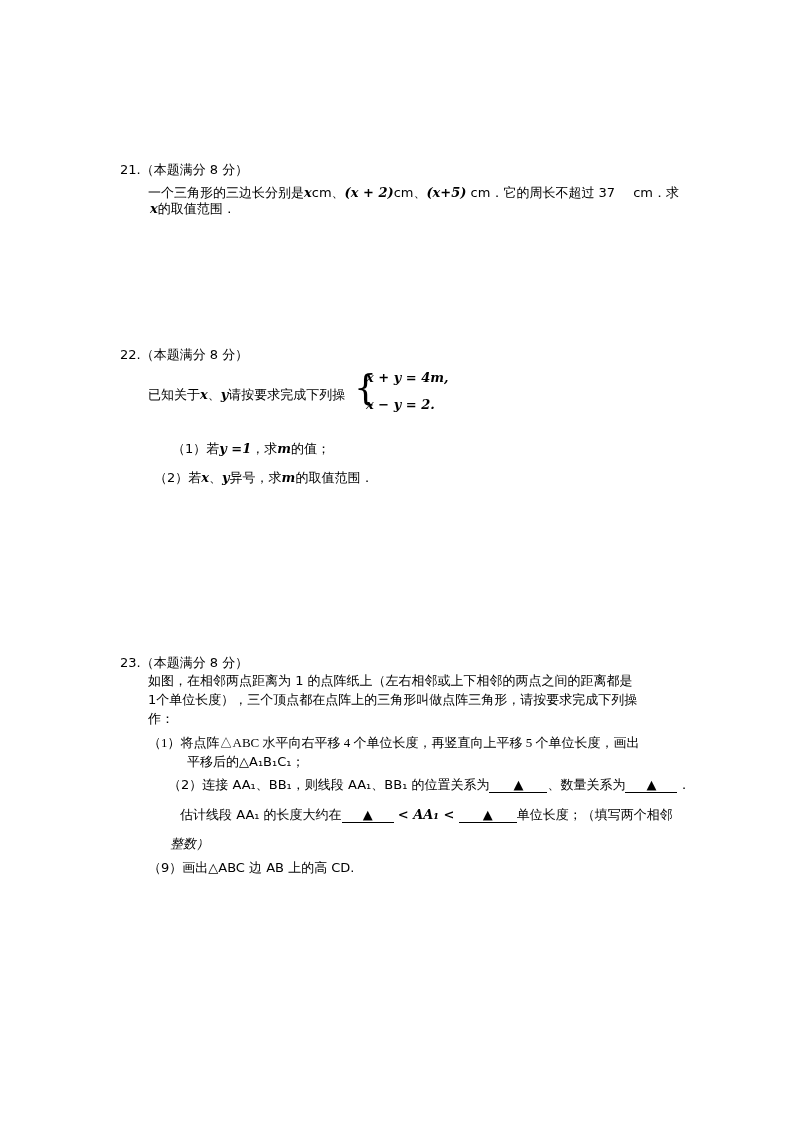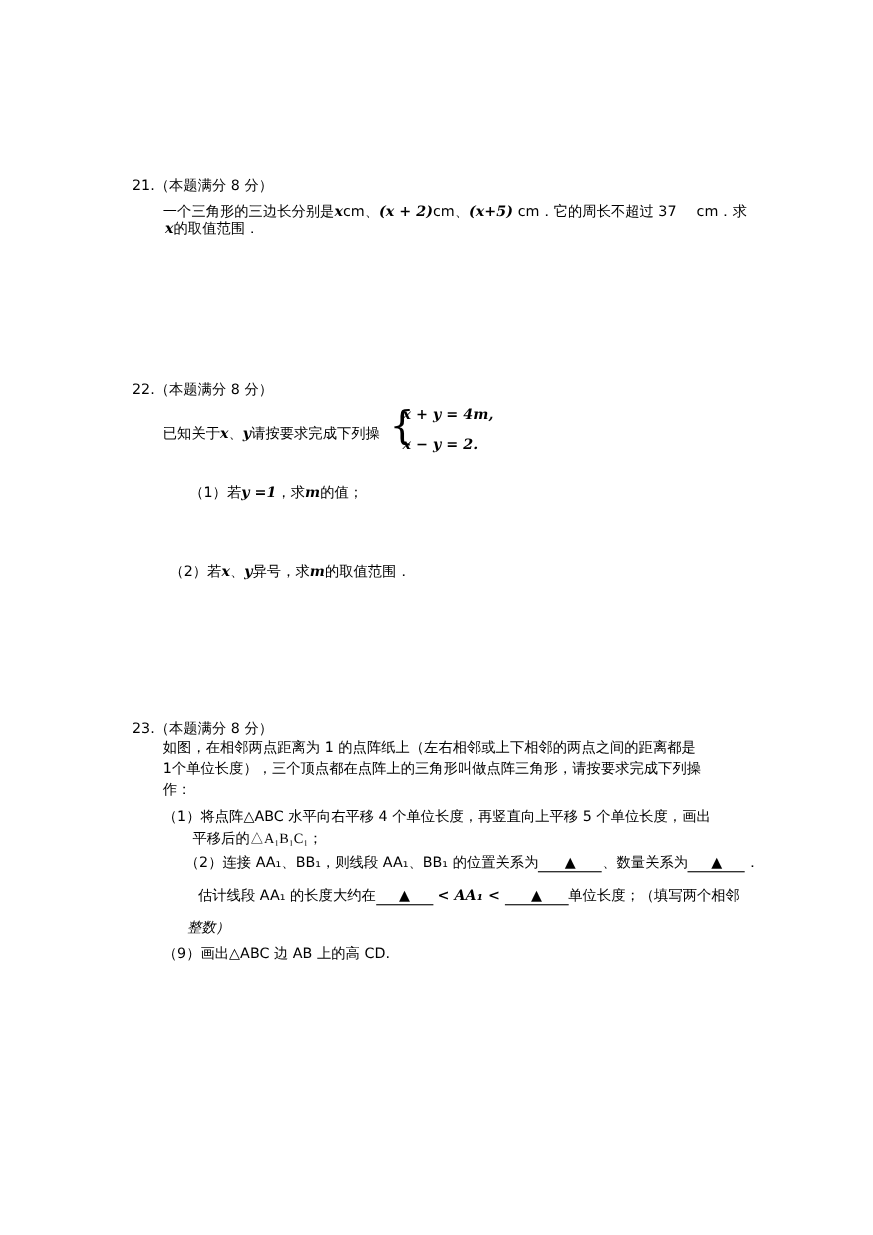--- a/index.html
+++ b/index.html
@@ -27,31 +27,31 @@
 <div class="line" style="left:148px; top:387px;">
   <span>已知关于</span><span class="m">x</span><span>、</span><span class="m">y</span><span>请按要求完成下列操</span>
 </div>
 <div class="brace" style="left:354px; top:370px;">{</div>
 <div class="line m" style="left:366px; top:370px; font-style:italic;">x + y = 4m,</div>
 <div class="line m" style="left:366px; top:397px;">x − y = 2.</div>
 
 <div class="line" style="left:148px; top:441px;margin-left:24px;">
   <span>（1）若</span><span class="m">y =1</span><span>，求</span><span class="m">m</span><span>的值；</span>
 </div>
-<div class="line" style="left:154px; top:470px;margin-top:43px;">
+<div class="line" style="left:154px; top:470px;">
   <span>（2）若</span><span class="m">x</span><span>、</span><span class="m">y</span><span>异号，求</span><span class="m">m</span><span>的取值范围．</span>
 </div>
 
 <div class="line" style="left:120px; top:655px;">23.（本题满分 8 分）</div>
 <div class="line" style="left:148px; top:673px;">如图，在相邻两点距离为 1 的点阵纸上（左右相邻或上下相邻的两点之间的距离都是</div>
 <div class="line" style="left:148px; top:692px;">1个单位长度），三个顶点都在点阵上的三角形叫做点阵三角形，请按要求完成下列操</div>
 <div class="line" style="left:148px; top:711px;">作：</div>
 
-<div class="line" style="left:148px; top:735px;">（1）将点阵△ABC 水平向右平移 4 个单位长度，再竖直向上平移 5 个单位长度，画出</div>
-<div class="line" style="left:175px; top:754px;font-family:Liberation Serif, serif;">平移后的△A₁B₁C₁；</div>
+<div class="line" style="left:148px; top:735px;font-family:Liberation Serif, serif;">（1）将点阵△ABC 水平向右平移 4 个单位长度，再竖直向上平移 5 个单位长度，画出</div>
+<div class="line" style="left:187px; top:754px;">平移后的△A₁B₁C₁；</div>
 
 <div class="line" style="left:148px; top:777px;margin-left:20px;">
   <span>（2）连接 AA₁、BB₁，则线段 AA₁、BB₁ 的位置关系为</span><span class="blank" style="width:58px;">▲</span><span>、数量关系为</span><span class="blank" style="width:52px;">▲</span><span>．</span>
 </div>
 
 <div class="line" style="left:180px; top:807px;">
   <span>估计线段 AA₁ 的长度大约在</span><span class="blank" style="width:52px;">▲</span>
   <span class="m">&lt; AA₁ &lt;</span>
   <span class="blank" style="width:58px;">▲</span><span>单位长度；（填写两个相邻</span>
 </div>

